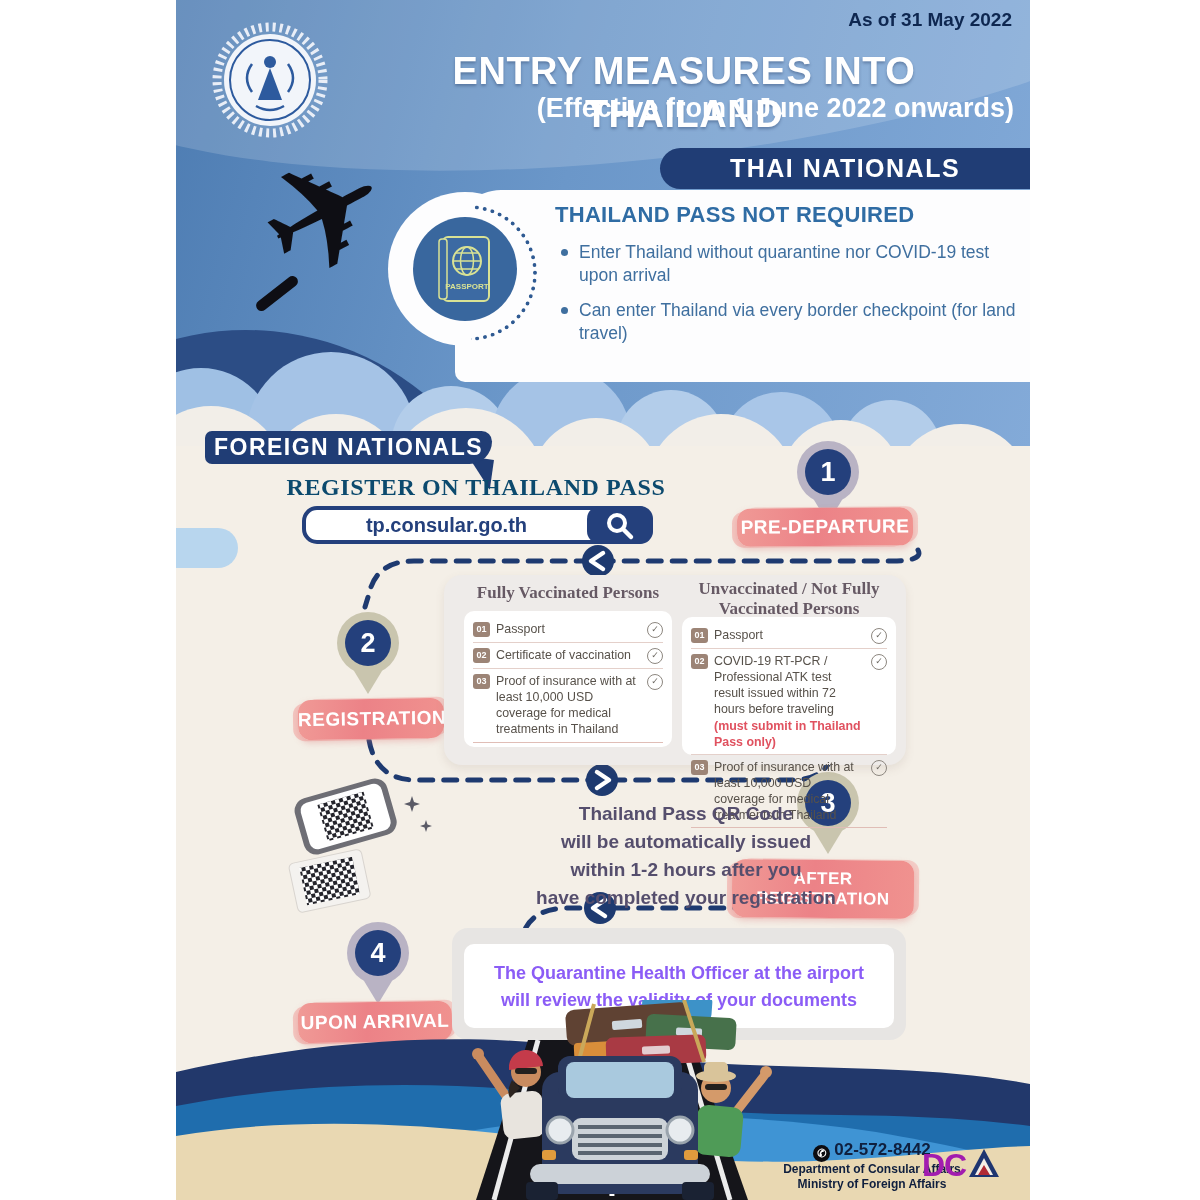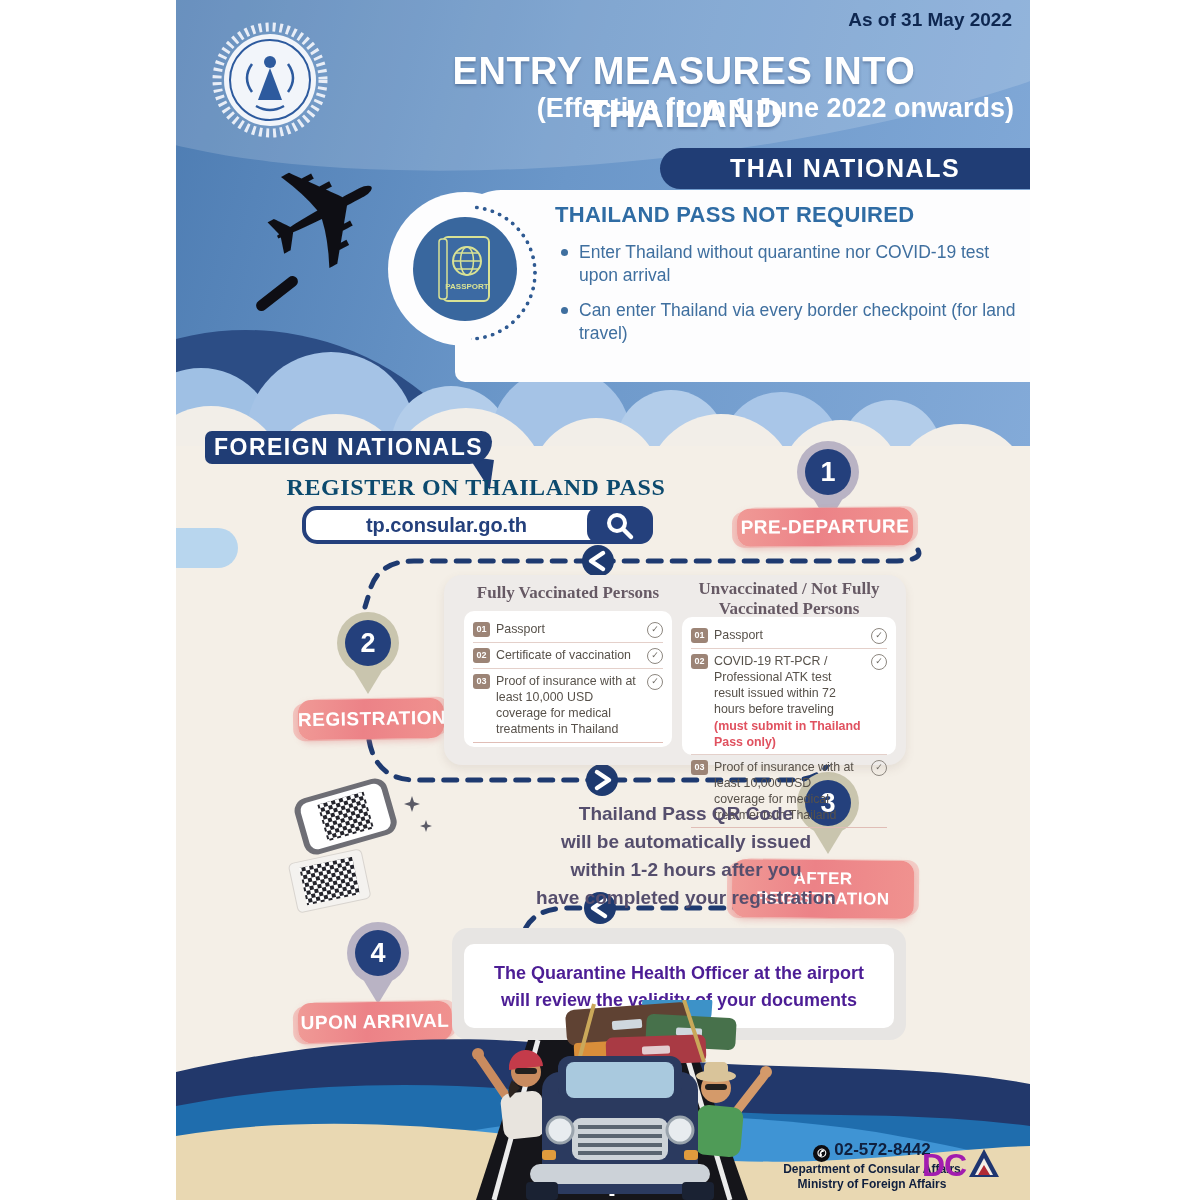--- a/index.html
+++ b/index.html
@@ -94,21 +94,21 @@
   .chk-note{color:#e0515f;font-weight:700;}
   .chk-check{flex:0 0 14px;height:14px;border:1.5px solid #8d8780;border-radius:50%;color:#6d6962;
              font-size:9px;line-height:13px;text-align:center;margin-top:1px;}
 
   
   .qr-text{position:absolute;left:290px;top:800px;width:440px;text-align:center;font-size:19px;
            font-weight:700;color:#554e6d;line-height:1.48;}
   .gray-box{position:absolute;left:276px;top:928px;width:454px;height:112px;background:#e7e5e3;border-radius:16px;}
   .white-box{position:absolute;left:288px;top:944px;width:430px;height:84px;background:#fff;border-radius:10px;}
   .arrival-text{position:absolute;left:288px;top:960px;width:430px;text-align:center;font-size:18px;
-                font-weight:800;color:#4c1d95;line-height:1.5;}
+                font-weight:800;color:#8b5cf6;line-height:1.5;}
 
   .route-svg{position:absolute;left:0;top:0;width:854px;height:1200px;pointer-events:none;}
   .scene-svg{position:absolute;left:0;top:1000px;width:854px;height:200px;}
   .qrphone-svg{position:absolute;left:108px;top:778px;}
 
   
   .footer-contact{position:absolute;left:576px;top:1140px;width:240px;text-align:center;color:#0f1f3e;}
   .footer-phone{font-size:17px;font-weight:700;}
   .phone-icon{display:inline-block;width:17px;height:17px;border-radius:50%;background:#0c0c10;color:#fff;
               font-size:11px;line-height:17px;text-align:center;margin-right:4px;vertical-align:-2px;}

